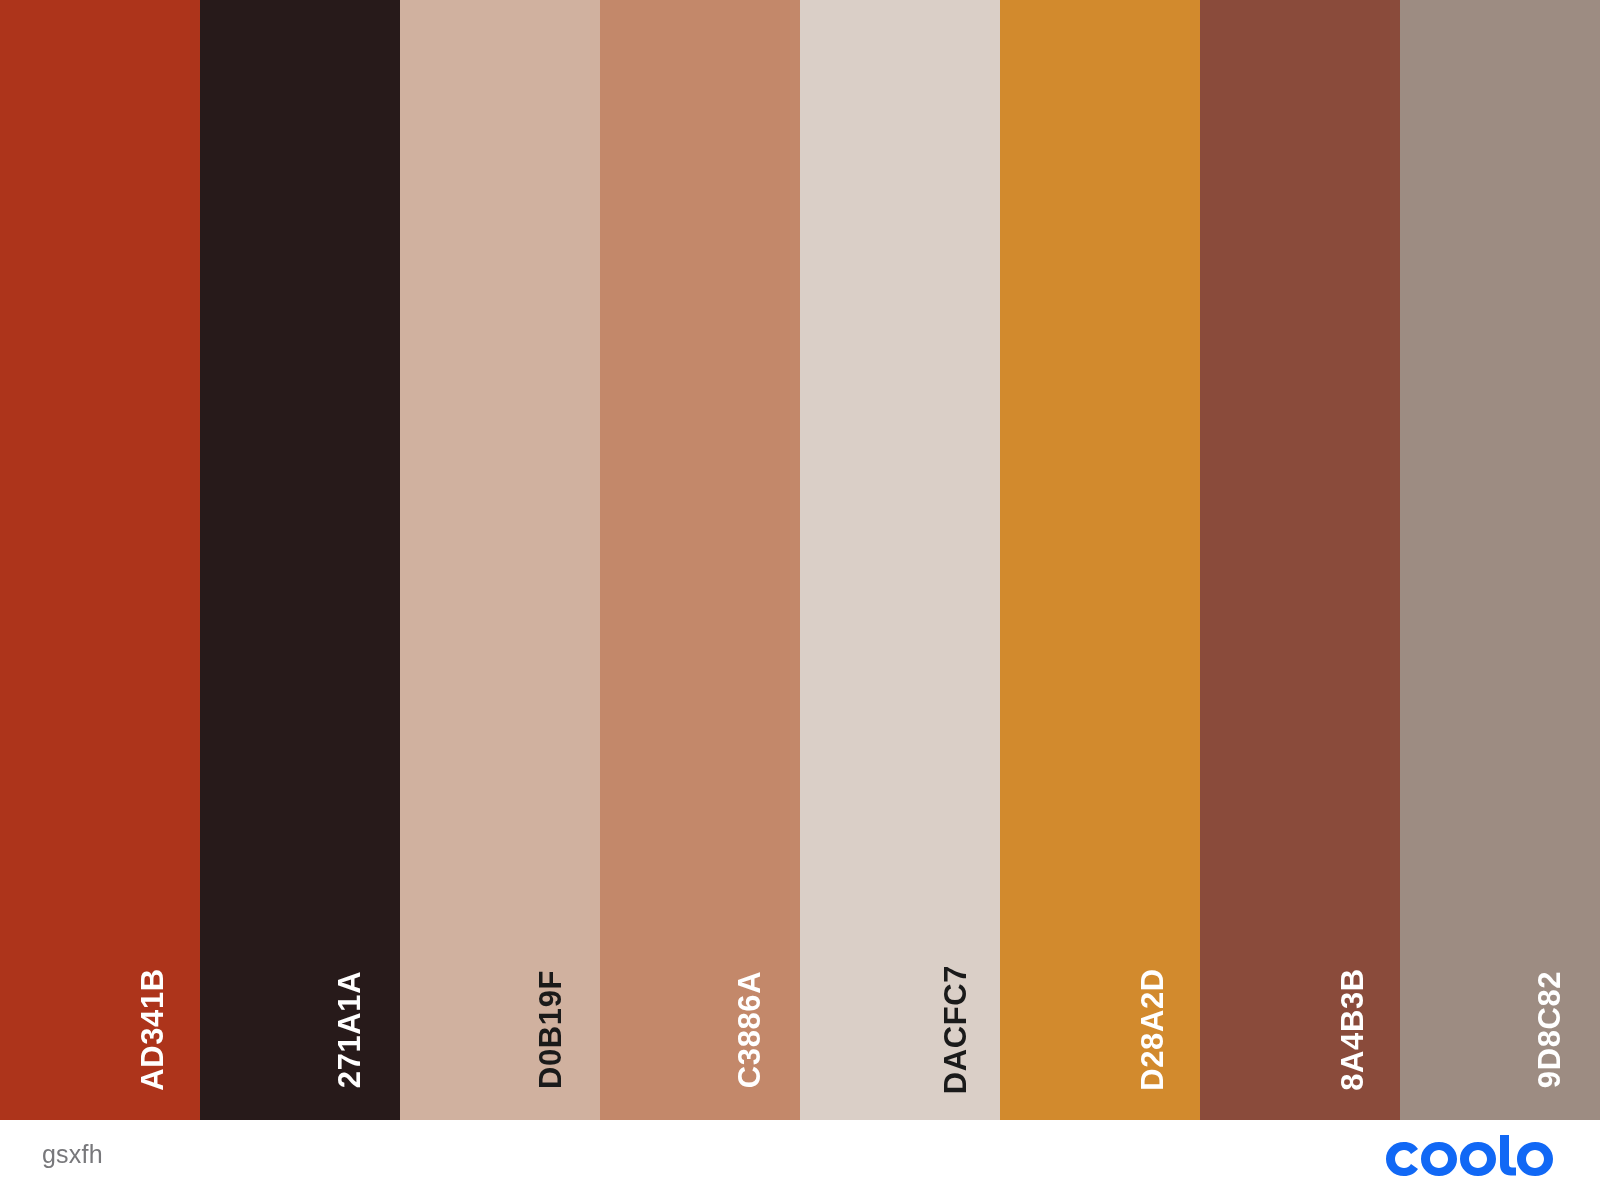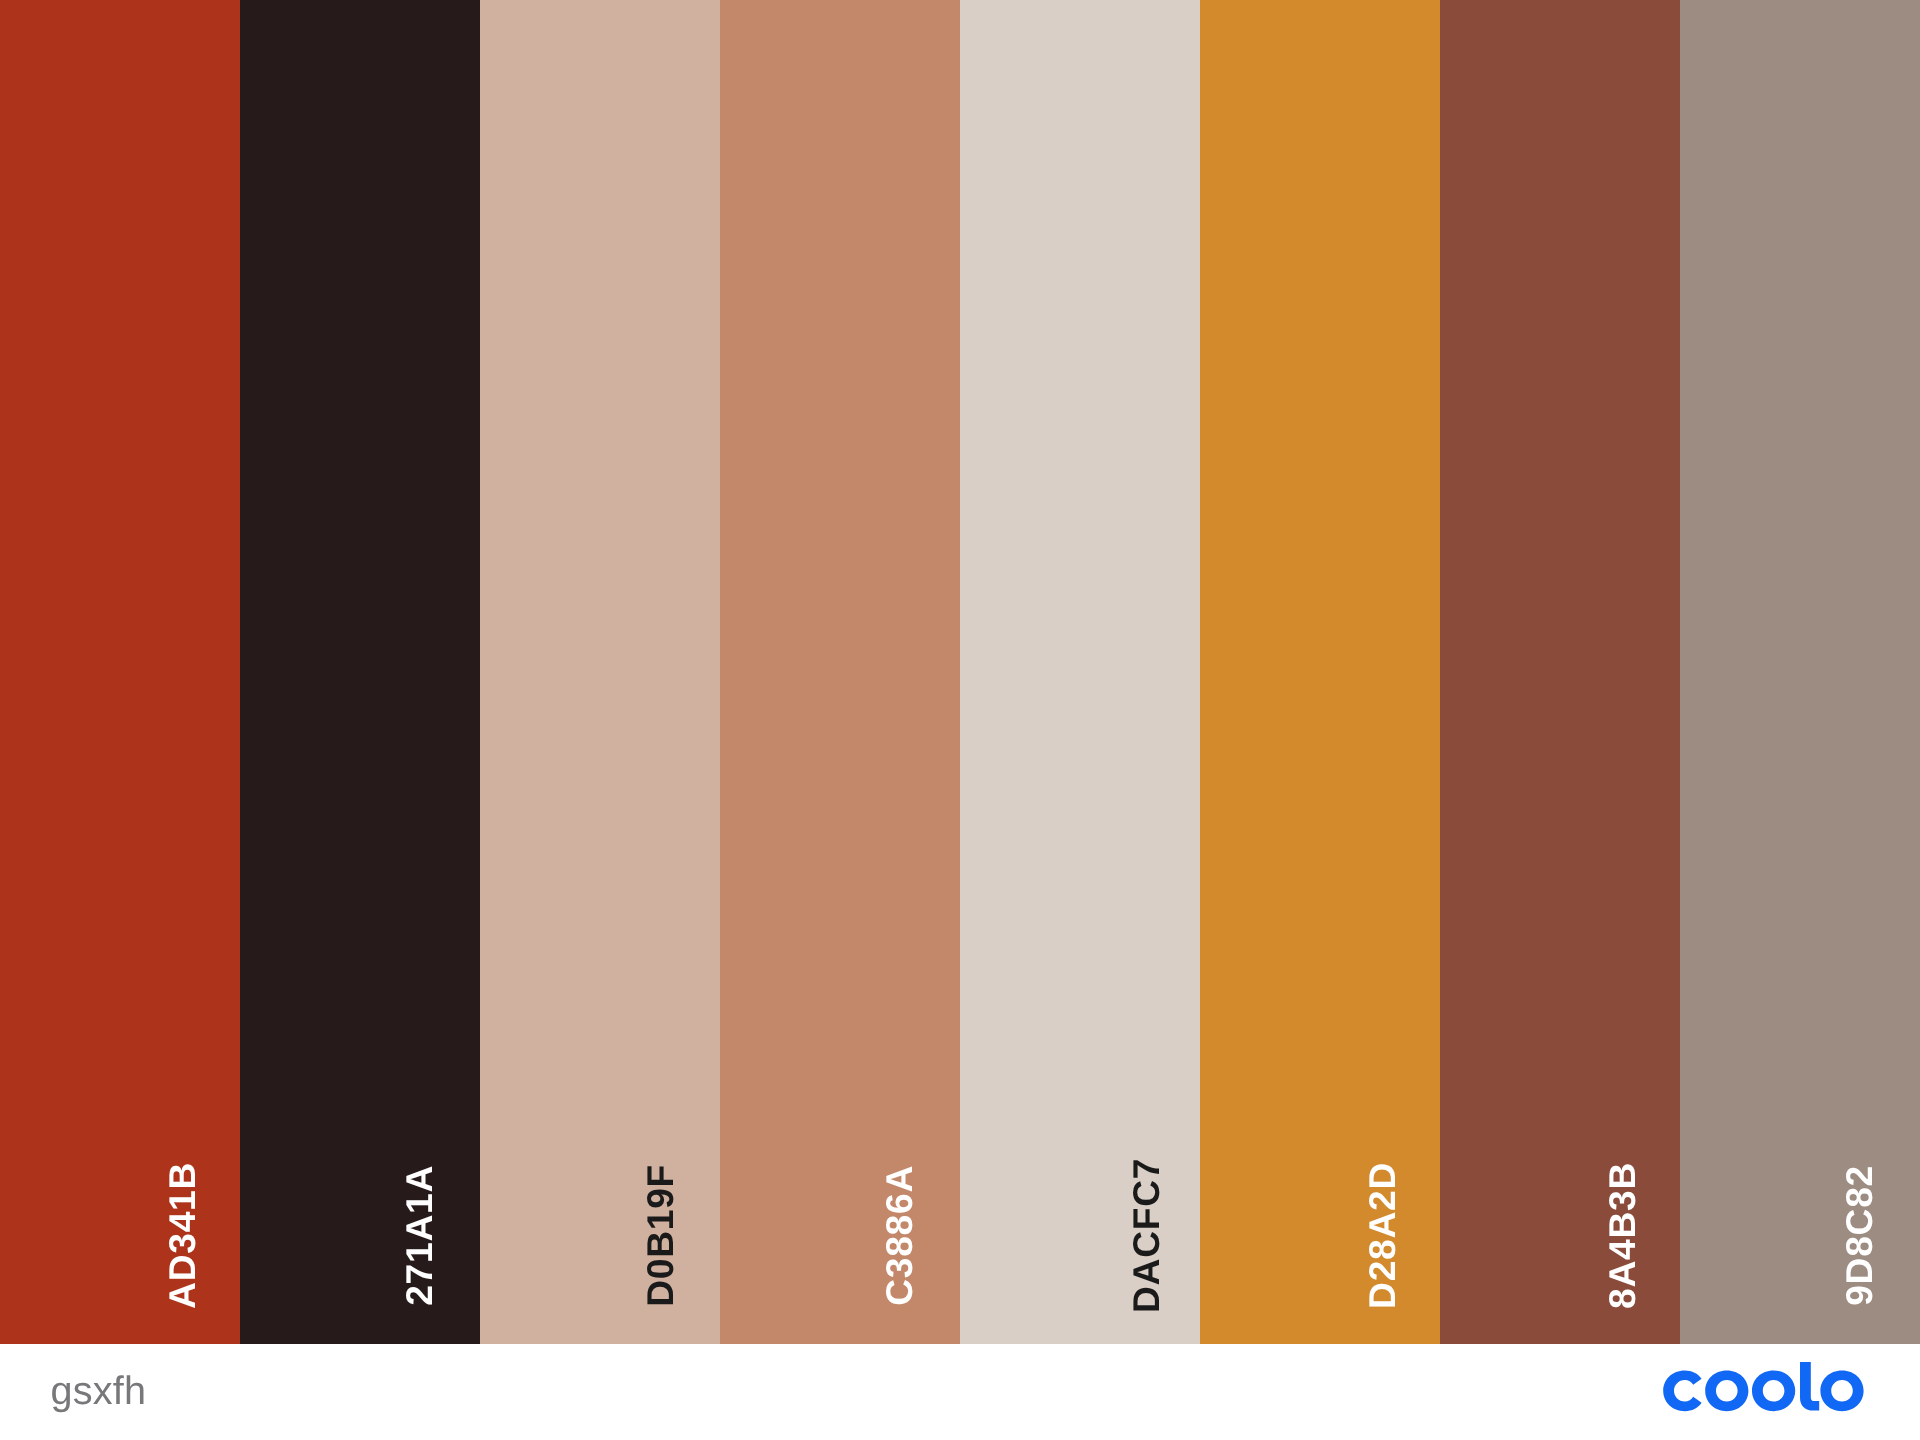--- a/index.html
+++ b/index.html
@@ -65,21 +65,21 @@
     width: 1600px;
     background: #ffffff;
     position: relative;
   }
 
   #footer-caption {
     position: absolute;
     left: 42px;
     top: 22px;
     font-family: "Liberation Sans", sans-serif;
-    font-size: 33px;
+    font-size: 25px;
     color: #78787b;
     letter-spacing: 0.2px;
     line-height: 1;
   }
 
   #brand-logo {
     position: absolute;
     right: 45px;
     top: 14px;
     height: 46px;

